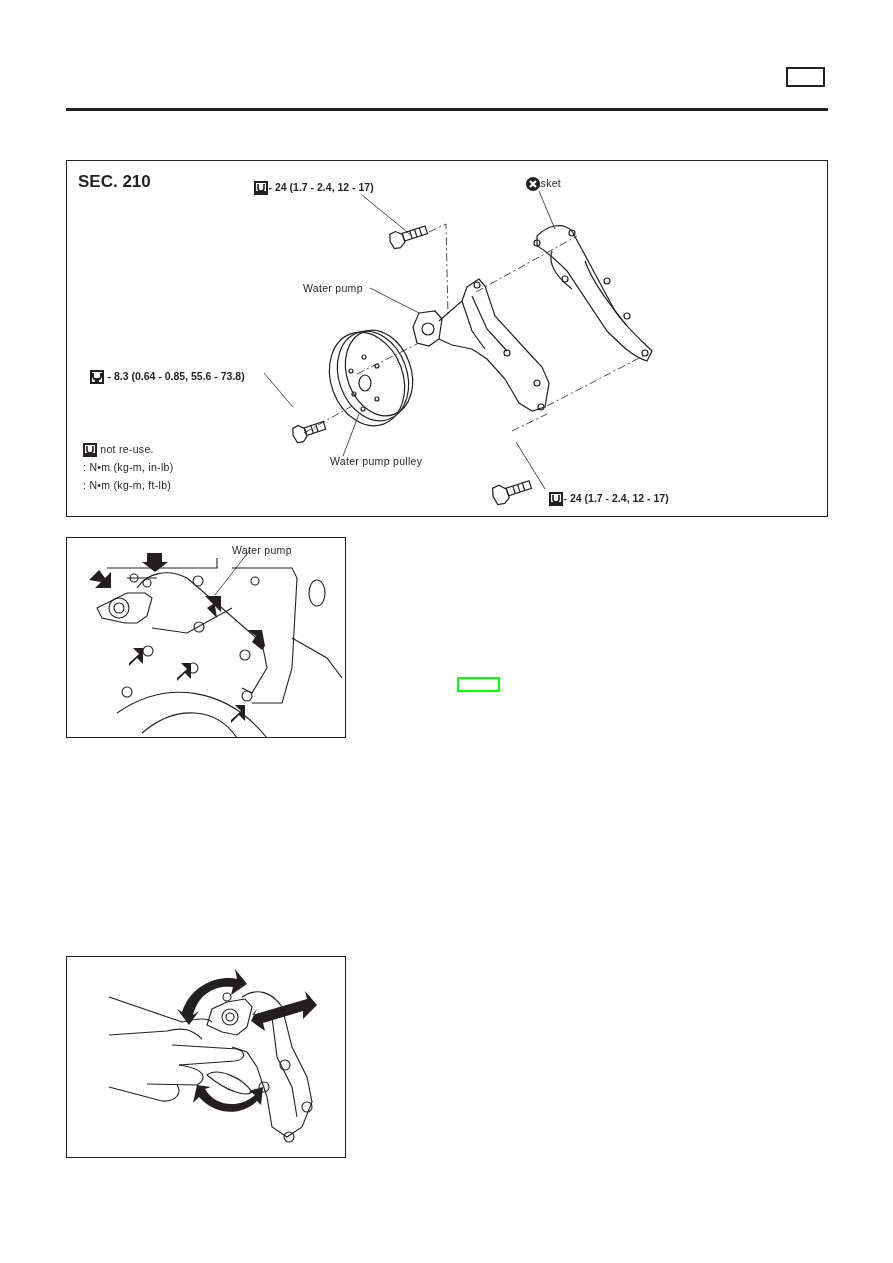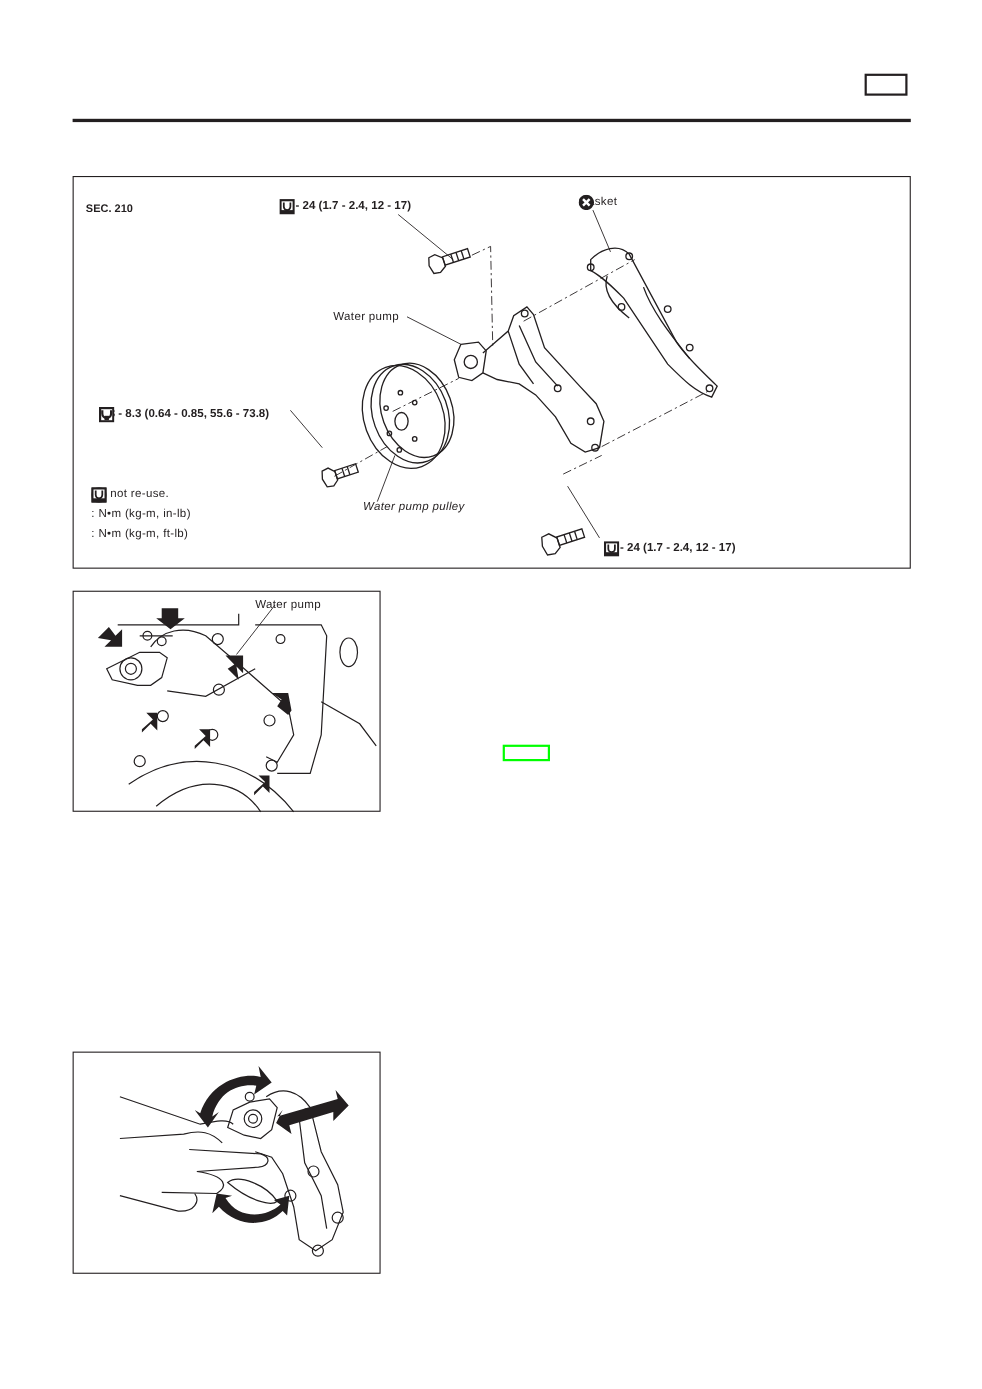--- a/index.html
+++ b/index.html
@@ -6,21 +6,21 @@
     body { width: 893px; height: 1263px; position: relative; overflow: hidden;
            font-family: "Liberation Sans", sans-serif; color: #231f20; }
     .abs { position: absolute; }
     .page-tab { left: 786px; top: 67px; width: 39px; height: 20px; border: 2px solid #231f20; box-sizing: border-box; }
     .header-rule { left: 66px; top: 108px; width: 762px; height: 3px; background: #231f20; }
     .figure { border: 1px solid #231f20; box-sizing: border-box; background: #fff; }
     .fig-main { left: 66px; top: 160px; width: 762px; height: 357px; }
     .fig-install { left: 66px; top: 537px; width: 280px; height: 201px; }
     .fig-check { left: 66px; top: 956px; width: 280px; height: 202px; }
     .fig svg, .figure svg { position: absolute; left: 0; top: 0; }
-    .sec-label { font-weight: bold; font-size: 10px; left: 11px; top: 24px; }
+    .sec-label { font-weight: bold; font-size: 17px; left: 11px; top: 11px; }
     .torque { font-weight: bold; font-size: 10.5px; white-space: nowrap; display: flex; align-items: center; gap: 3px; }
     .callout { font-size: 10.5px; white-space: nowrap; letter-spacing: 0.3px; }
     .legend-row { display: flex; align-items: center; gap: 6px; font-size: 10.5px; letter-spacing: 0.3px; white-space: nowrap; }
     .ico { width: 14px; height: 14px; display: inline-block; }
     .ref-link { left: 457px; top: 677px; width: 43px; height: 15px; border: 2px solid #00ff00; box-sizing: border-box; }
   </style>
 </head>
 <body>
 
 <div class="abs page-tab"></div>
@@ -121,21 +121,21 @@
   <div class="abs torque" style="left:23px; top:209px;">
     <svg class="ico" viewBox="0 0 14 14">
         <rect x="0" y="0" width="14" height="14" fill="#231f20"></rect>
         <rect x="2" y="2" width="10" height="10" fill="#fff"></rect>
         <path d="M3 3 v3 a4 4 0 0 0 8 0 v-3" stroke="#231f20" stroke-width="2" fill="none"></path>
         <rect x="5" y="8" width="4" height="4" fill="#231f20"></rect>
       </svg>
     <span>6.3 - 8.3 (0.64 - 0.85, 55.6 - 73.8)</span>
   </div>
 
-  <div class="abs callout" style="left:263px; top:294px;font-style:italic;">Water pump pulley</div>
+  <div class="abs callout" style="left:263px; top:294px;">Water pump pulley</div>
 
   <div class="abs torque" style="left:482px; top:331px;">
     <svg class="ico" viewBox="0 0 14 14">
         <rect x="0" y="0" width="14" height="14" fill="#231f20"></rect>
         <rect x="2" y="2" width="10" height="8" fill="#fff"></rect>
         <path d="M4 3 v4 a3 3 0 0 0 6 0 v-4" stroke="#231f20" stroke-width="1.6" fill="none"></path>
       </svg>
     <span>17 - 24 (1.7 - 2.4, 12 - 17)</span>
   </div>
 

